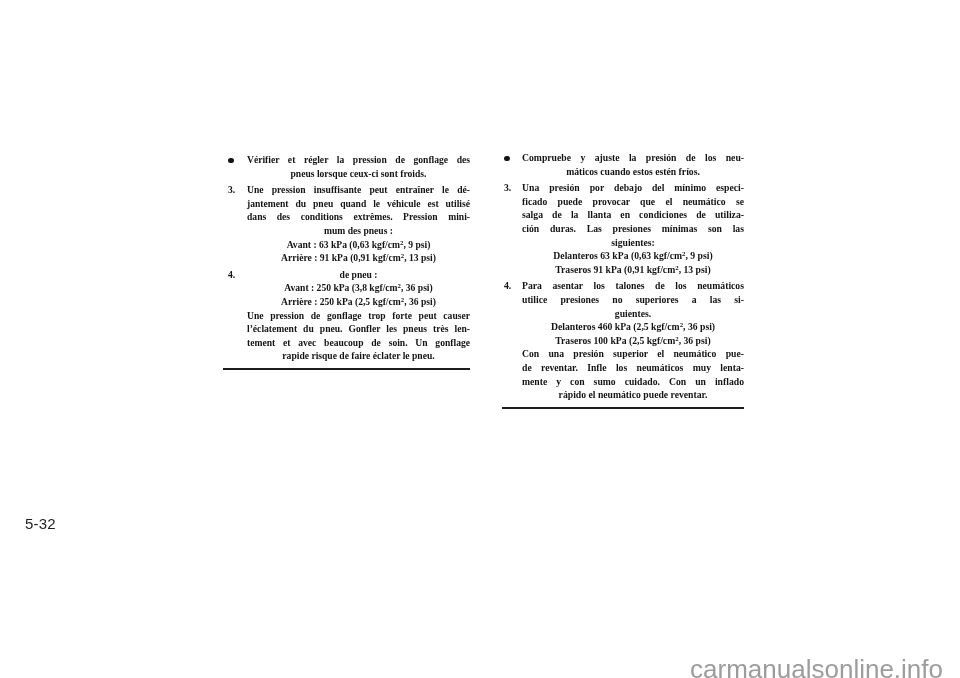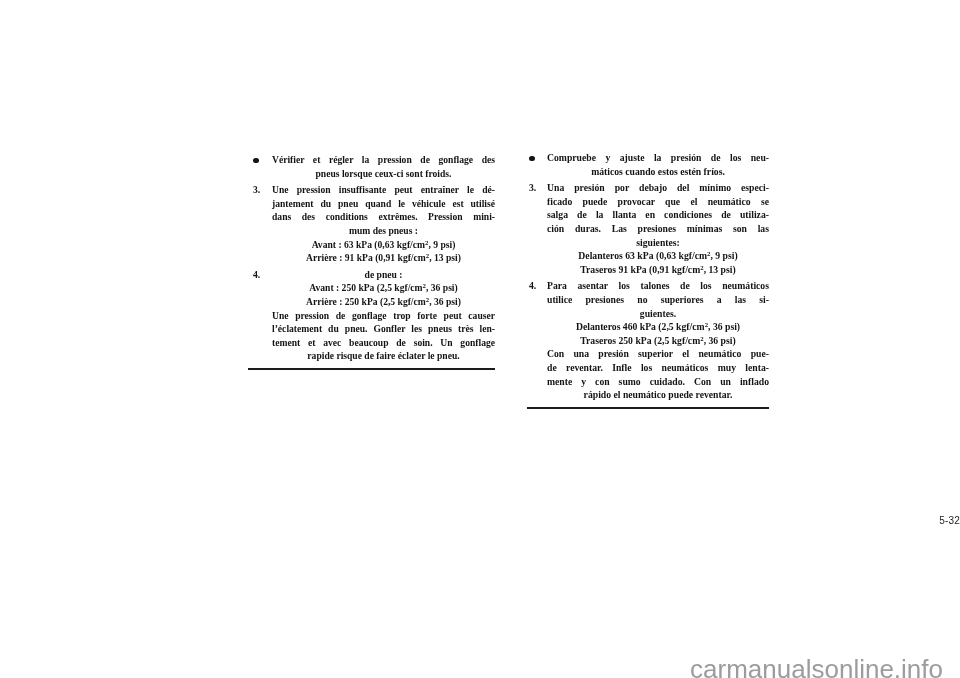--- a/index.html
+++ b/index.html
@@ -9,21 +9,20 @@
     position: relative;
     overflow: hidden;
   }
   .page { position: absolute; inset: 0; background: #ffffff; }
 
   .column {
     position: absolute;
     color: #141414;
     font-weight: bold;
     line-height: 13.6px;
-    margin-left: 25px;
   }
   .col-fr {
     left: 223px; top: 153px; width: 247px;
     font-family: "Liberation Serif", "DejaVu Serif", serif;
     font-size: 9.6px;
   }
   .col-es {
     left: 502px; top: 151px; width: 242px;
     font-family: Liberation Serif, serif;
     font-size: 9.7px;
@@ -57,23 +56,23 @@
 
   .end-rule {
     border-top: 2px solid #1c1c1c;
     margin-top: 5px;
     height: 0;
   }
 
   .page-number {
     position: absolute;
     left: 0; right: 0; top: 515px;
-    text-align: right;
+    text-align: left;
     font-family: "Liberation Sans", "DejaVu Sans", sans-serif;
-    font-size: 10px;
+    font-size: 15px;
     color: #1e1e1e;
     letter-spacing: 0.2px;
     padding-left: 25px;
   }
 
   .watermark {
     position: absolute;
     right: 17px; bottom: -4px;
     font-family: "Liberation Sans", "DejaVu Sans", sans-serif;
     font-size: 26px;
@@ -104,21 +103,21 @@
             <div class="line just"><span>dans des conditions extrêmes. Pression mini-</span></div>
             <div class="line"><span>mum des pneus :</span></div>
             <div class="line"><span>Avant : 63 kPa (0,63 kgf/cm</span><sup>2</sup><span>, 9 psi)</span></div>
             <div class="line"><span>Arrière : 91 kPa (0,91 kgf/cm</span><sup>2</sup><span>, 13 psi)</span></div>
           </div>
         </div>
         <div class="item">
           <span class="marker">4.</span>
           <div class="item-body">
             <div class="line"><span>de pneu :</span></div>
-            <div class="line"><span>Avant : 250 kPa (2,5 kgf/cm</span><sup>2</sup><span>, 36 psi)</span></div>
+            <div class="line"><span>Avant : 250 kPa (3,8 kgf/cm</span><sup>2</sup><span>, 36 psi)</span></div>
             <div class="line"><span>Arrière : 250 kPa (2,5 kgf/cm</span><sup>2</sup><span>, 36 psi)</span></div>
             <div class="line just"><span>Une pression de gonflage trop forte peut causer</span></div>
             <div class="line just"><span>l’éclatement du pneu. Gonfler les pneus très len-</span></div>
             <div class="line just"><span>tement et avec beaucoup de soin. Un gonflage</span></div>
             <div class="line"><span>rapide risque de faire éclater le pneu.</span></div>
           </div>
         </div>
       </div>
     <div class="end-rule"></div>
   </section>
@@ -144,21 +143,21 @@
             <div class="line"><span>Traseros 91 kPa (0,91 kgf/cm</span><sup>2</sup><span>, 13 psi)</span></div>
           </div>
         </div>
         <div class="item">
           <span class="marker">4.</span>
           <div class="item-body">
             <div class="line just"><span>Para asentar los talones de los neumáticos</span></div>
             <div class="line just"><span>utilice presiones no superiores a las si-</span></div>
             <div class="line"><span>guientes.</span></div>
             <div class="line"><span>Delanteros 460 kPa (2,5 kgf/cm</span><sup>2</sup><span>, 36 psi)</span></div>
-            <div class="line"><span>Traseros 250 kPa (2,5 kgf/cm</span><sup>2</sup><span>, 36 psi)</span></div>
+            <div class="line"><span>Traseros 100 kPa (2,5 kgf/cm</span><sup>2</sup><span>, 36 psi)</span></div>
             <div class="line just"><span>Con una presión superior el neumático pue-</span></div>
             <div class="line just"><span>de reventar. Infle los neumáticos muy lenta-</span></div>
             <div class="line just"><span>mente y con sumo cuidado. Con un inflado</span></div>
             <div class="line"><span>rápido el neumático puede reventar.</span></div>
           </div>
         </div>
       </div>
     <div class="end-rule"></div>
   </section>
 

